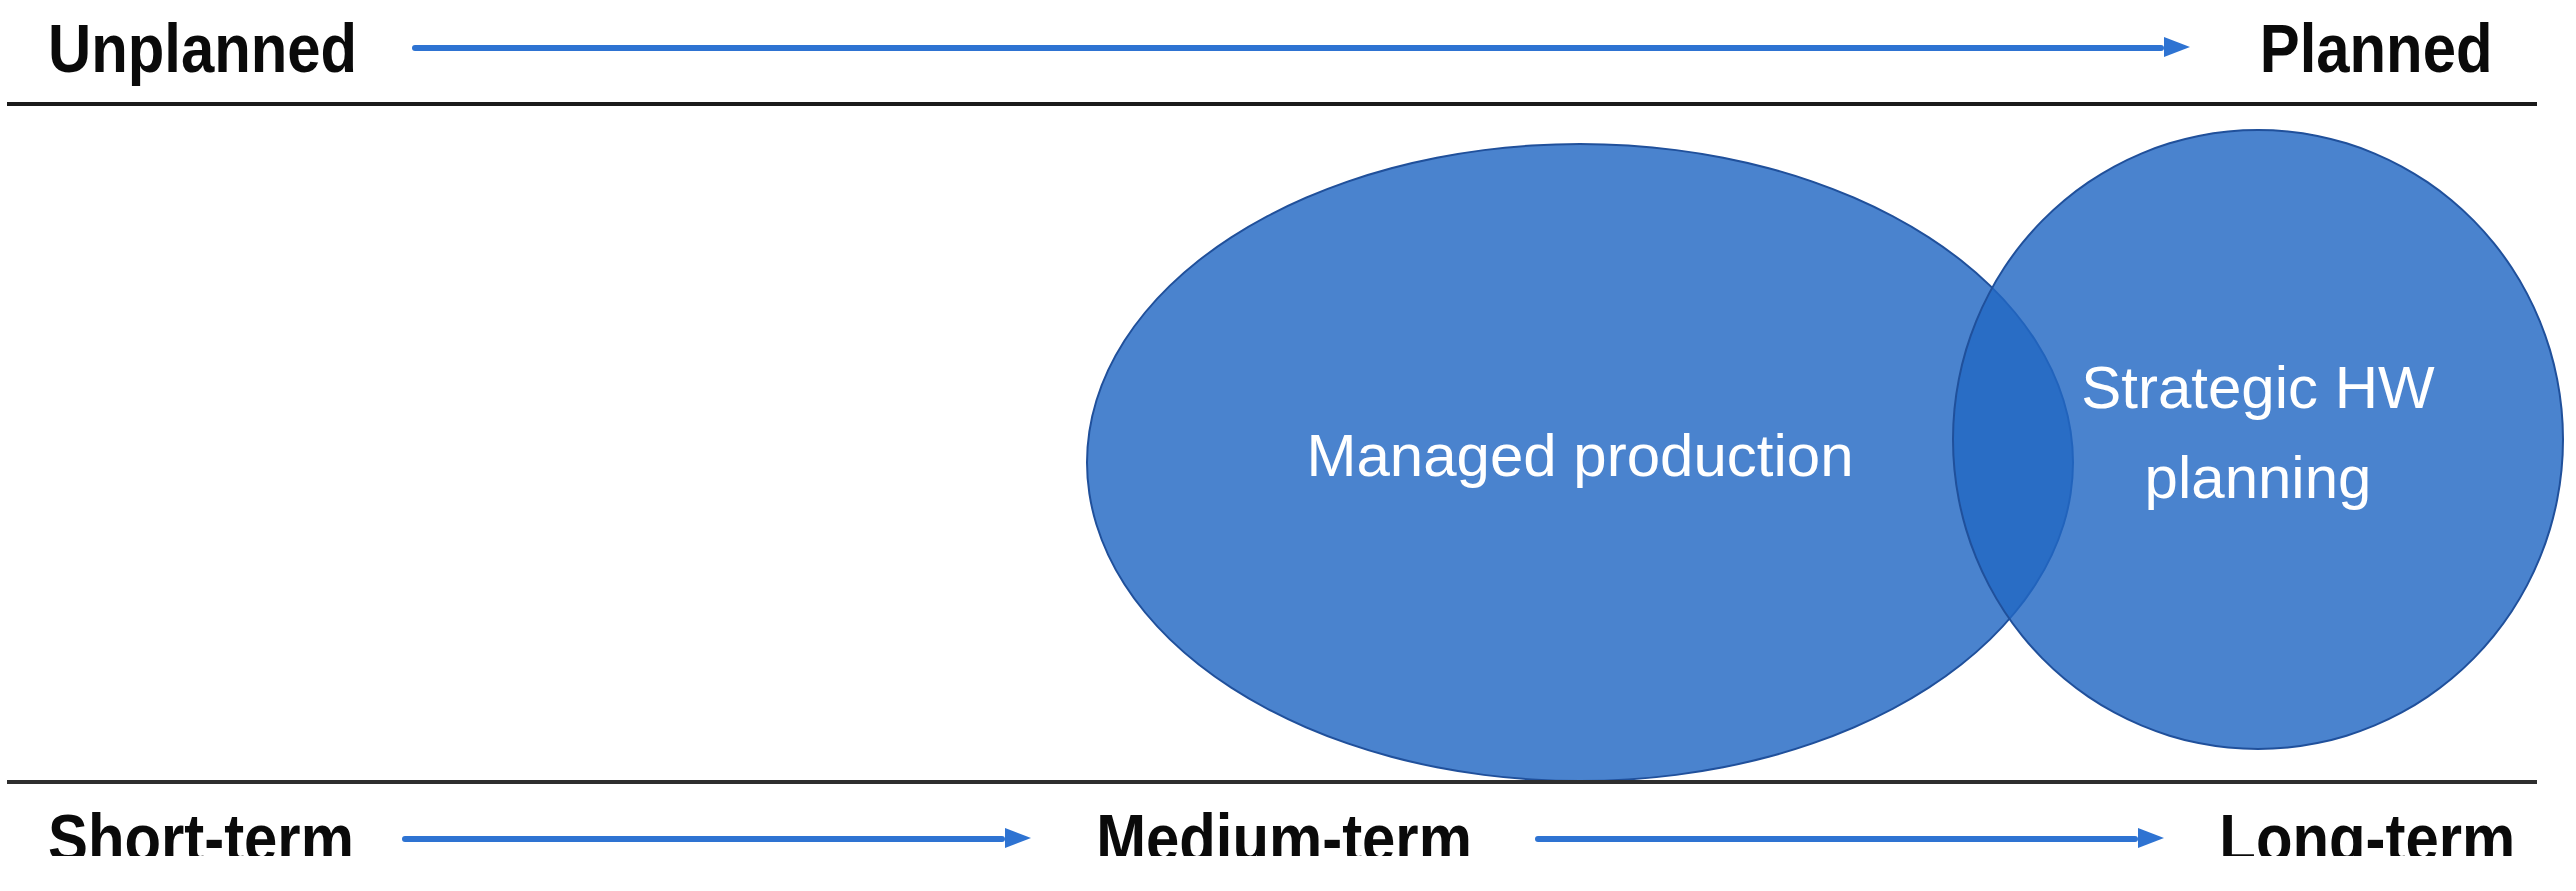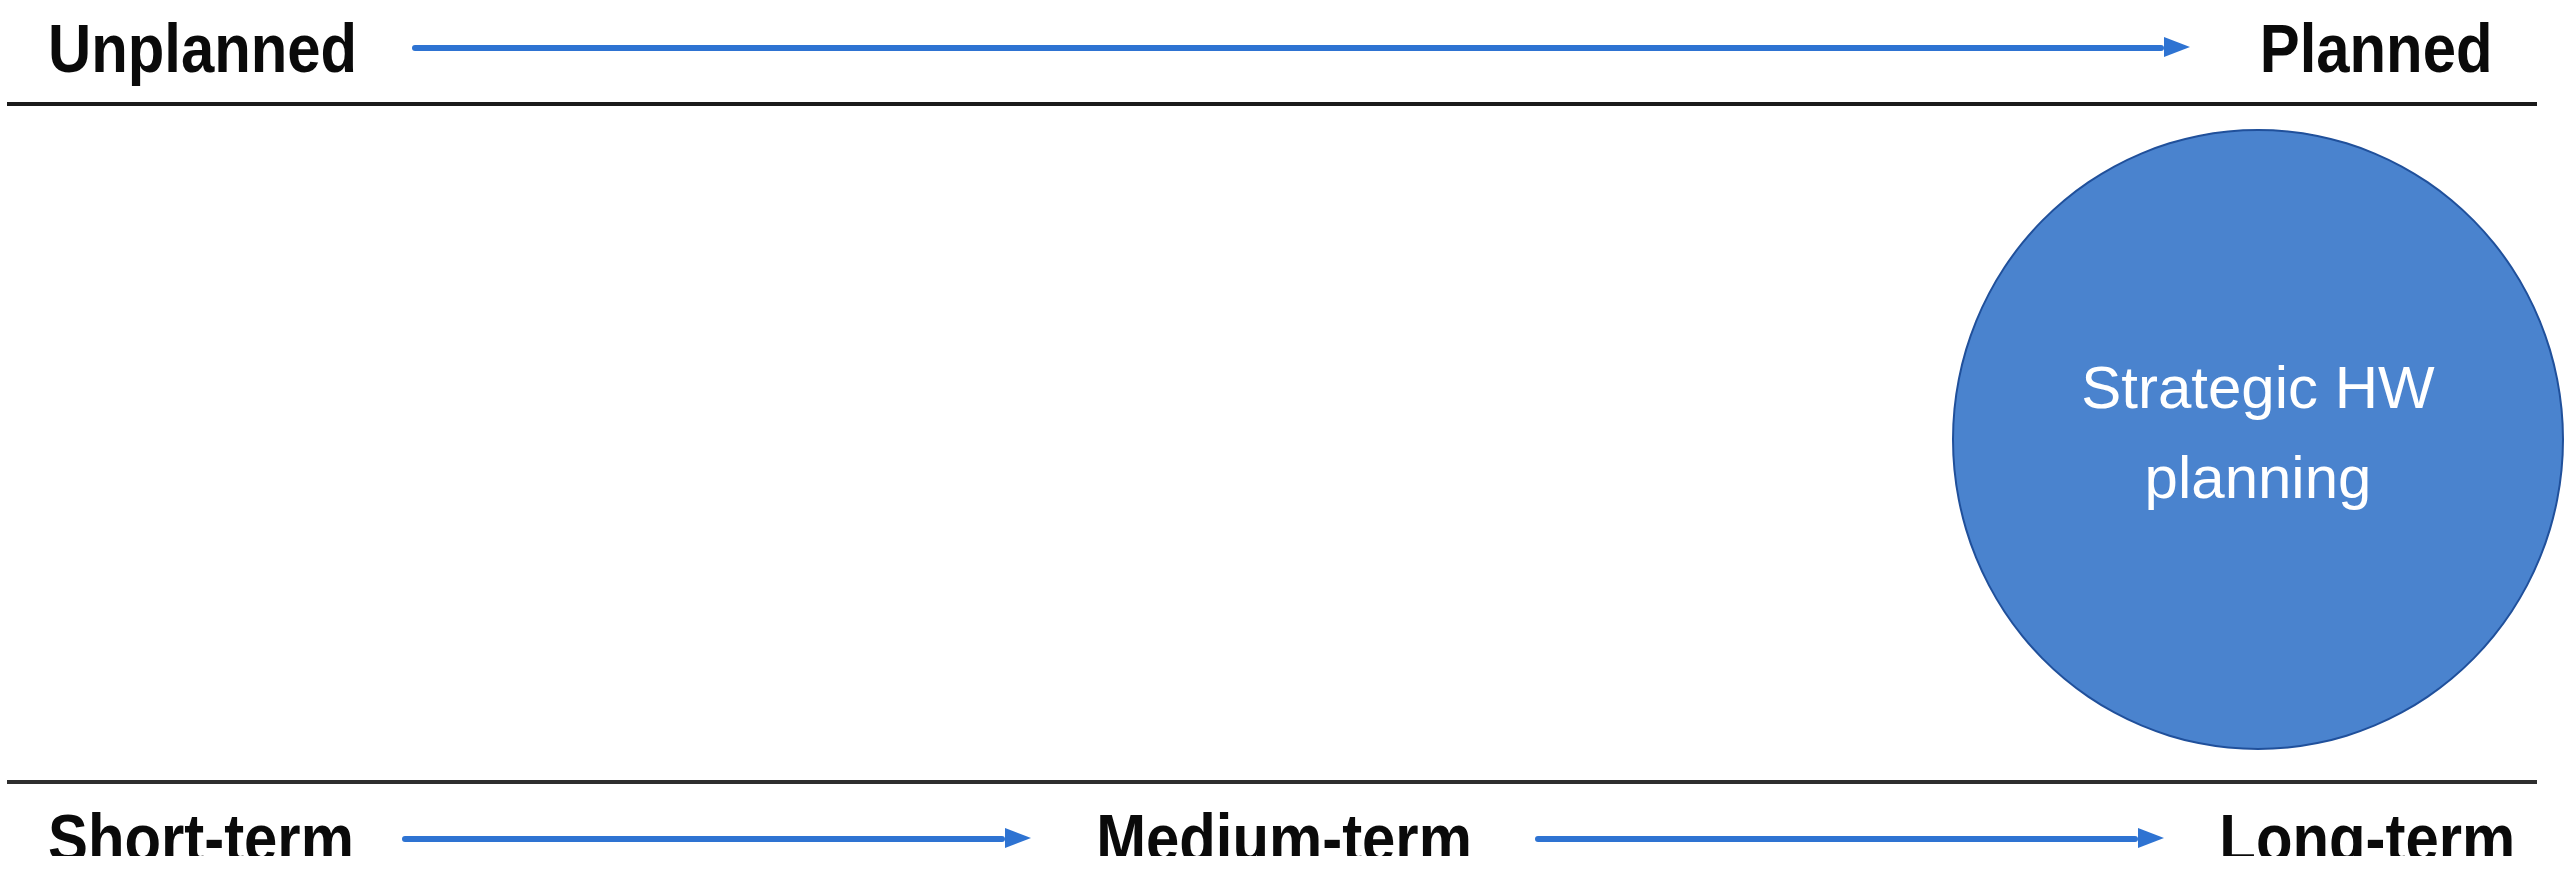--- a/index.html
+++ b/index.html
@@ -86,20 +86,23 @@
   <div class="arrow" style="left:412px; top:45px; width:1752px;">
     <span class="head"></span>
   </div>
 
   <div class="axis-label from-right" style="right:84px; top:14px;">Planned</div>
 
   <div class="hline top"></div>
 
 
 
+  <div class="stage" style="left:1086px; top:143px; width:988px; height:639px;">
+    <div class="stage-label" style="max-width:965px; white-space:nowrap;">Managed production</div>
+  </div>
 
   <div class="stage" style="left:1952px; top:129px; width:612px; height:621px;">
     <div class="stage-label" style="max-width:421px;">Strategic HW planning</div>
   </div>
 
   <div class="hline bottom"></div>
 
   <div class="axis-label from-left" style="left:48px; top:804px;">Short-term</div>
 
   <div class="arrow" style="left:402px; top:836px; width:603px;">

